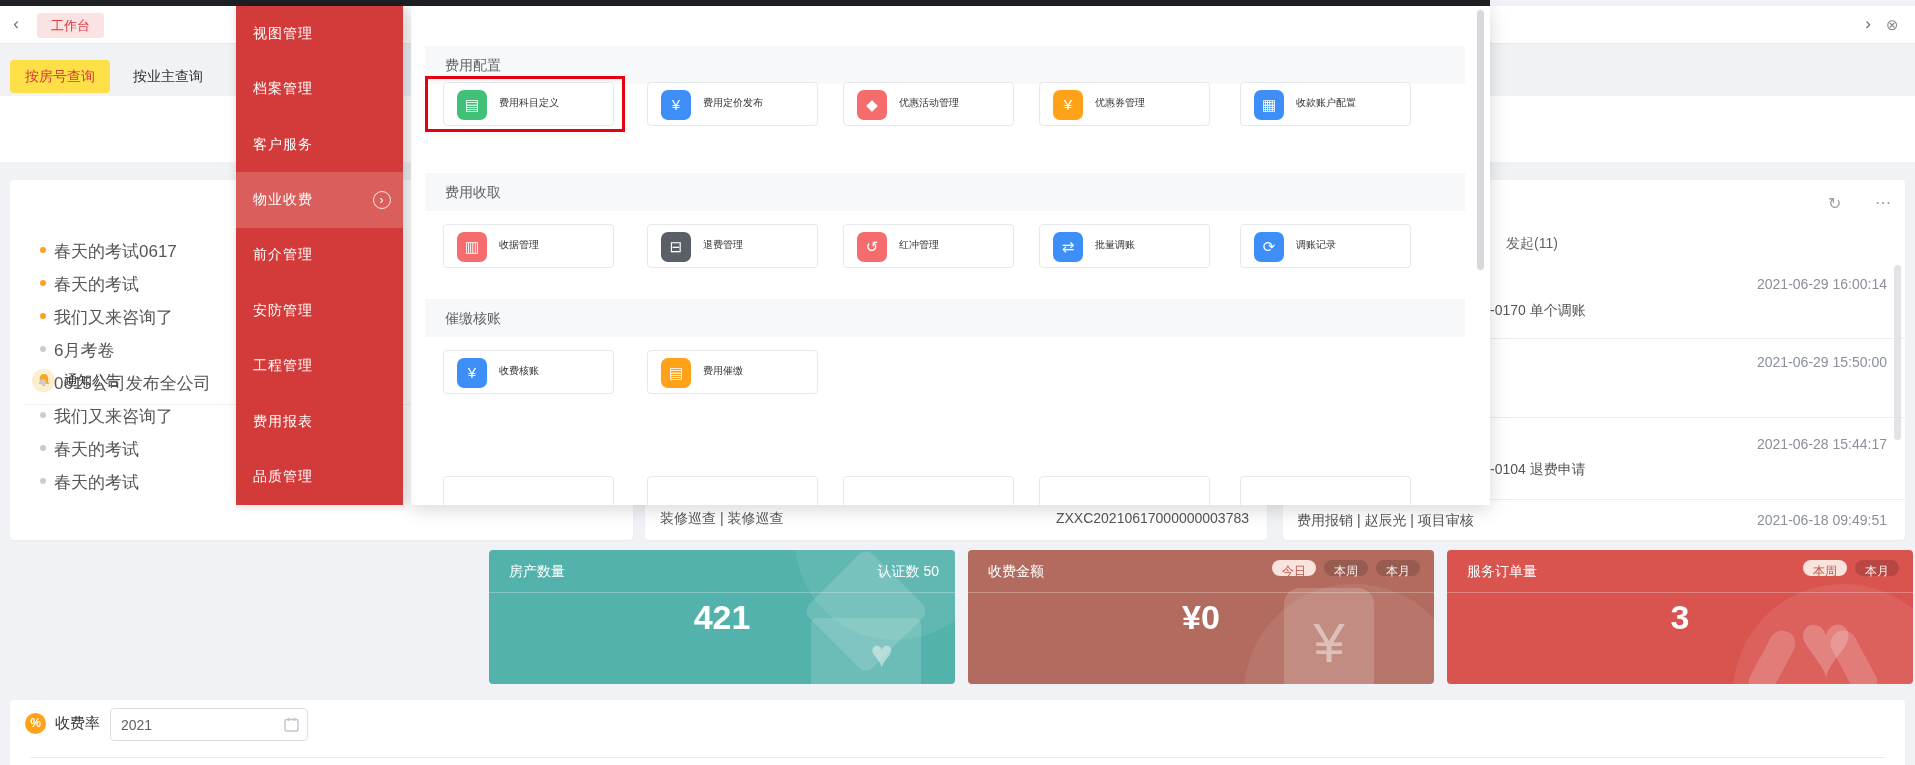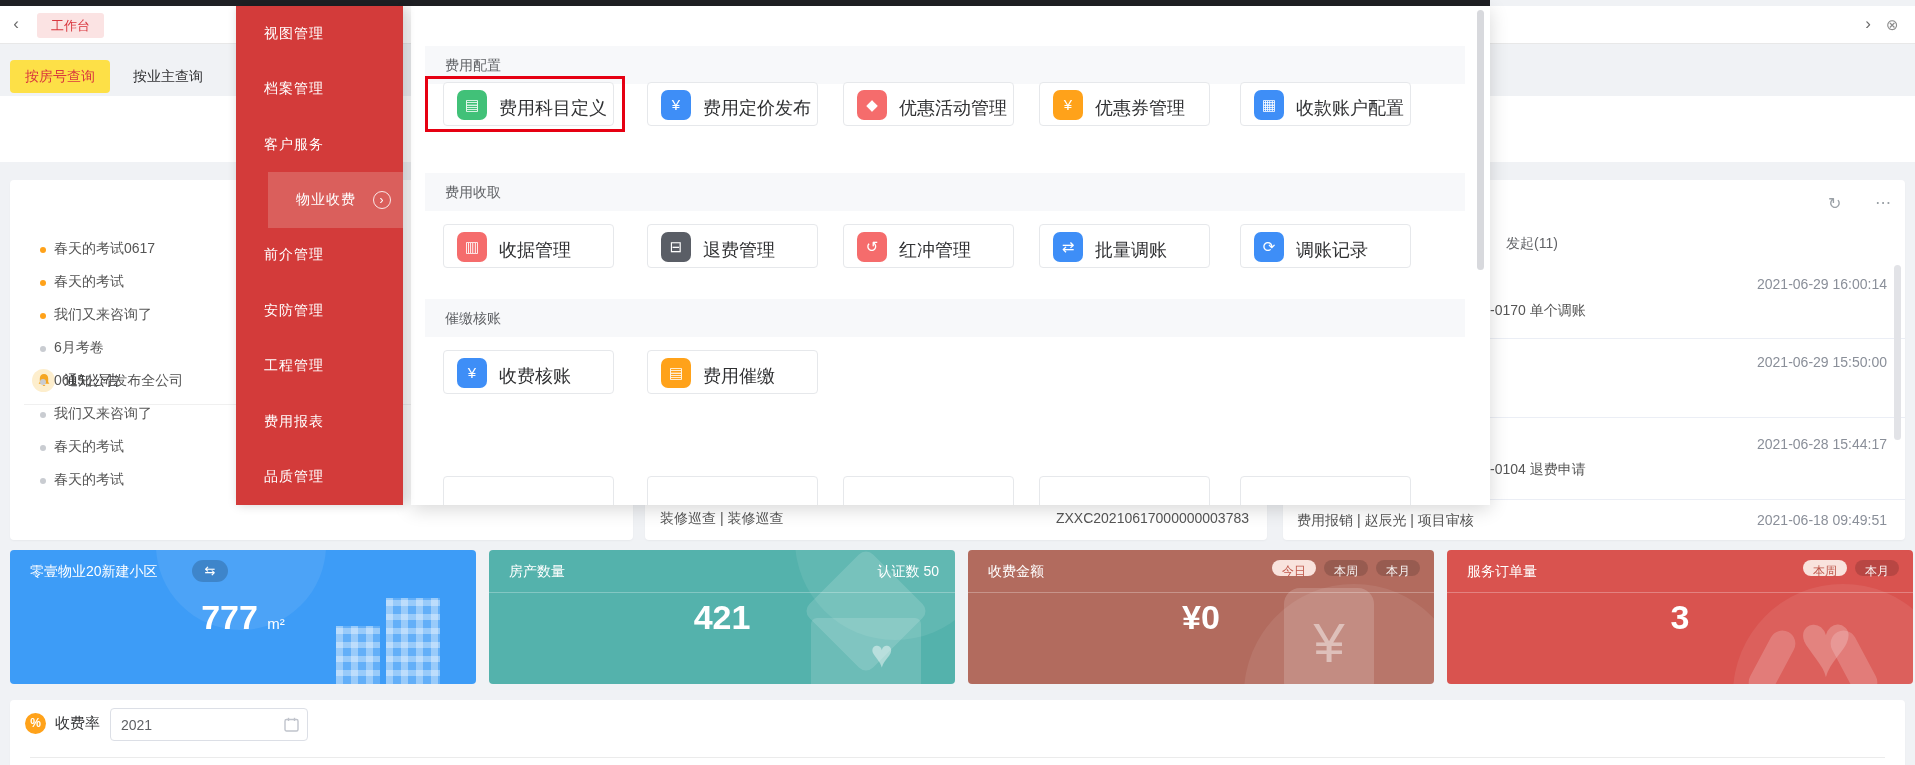--- a/index.html
+++ b/index.html
@@ -30,21 +30,21 @@
   
   .card { position:absolute; background:#fff; border-radius:4px; box-shadow:0 1px 2px rgba(0,0,0,0.04); }
   .notice-card { left:10px; top:180px; width:623px; height:360px; }
   .notice-head { position:absolute; left:22px; top:189px; height:24px; }
   .bell-badge { position:absolute; left:0; top:0; width:23px; height:23px; border-radius:50%; background:#fdeecd; }
   .bell-badge svg { position:absolute; left:4.5px; top:4px; }
   .notice-title { position:absolute; left:32px; top:3px; font-size:14px; color:#303133; white-space:nowrap; }
   .notice-div { position:absolute; left:14px; top:224px; width:595px; height:1px; background:#f0f0f0; }
   .notice-item { position:absolute; left:30px; height:20px; white-space:nowrap; }
   .n-dot { position:absolute; left:0; top:7px; width:6px; height:6px; border-radius:50%; }
-  .n-text { position:absolute; left:14px; top:0; font-size:14px; color:#555; }
+  .n-text { position:absolute; left:14px; top:0; font-size:17px; color:#555; }
 
   .mid-card { left:645px; top:180px; width:622px; height:360px; }
   .mid-desc { position:absolute; left:15px; top:330px; font-size:14px; color:#555; }
   .mid-code { position:absolute; right:18px; top:330px; font-size:14px; color:#555; }
 
   .todo-card { left:1283px; top:180px; width:622px; height:360px; }
   .todo-refresh { position:absolute; left:545px; top:14px; font-size:16px; color:#9aa0a6; cursor:pointer; }
   .todo-more { position:absolute; left:592px; top:13px; font-size:16px; color:#9aa0a6; letter-spacing:1px; cursor:pointer; }
   .todo-tab { position:absolute; left:223px; top:55px; font-size:14px; color:#606266; }
   .todo-time { position:absolute; right:18px; font-size:14px; color:#8a8f99; }
@@ -78,30 +78,30 @@
   .rate-card { left:10px; top:700px; width:1895px; height:65px; border-radius:4px 4px 0 0; }
   .rate-coin { position:absolute; left:15px; top:13px; width:21px; height:21px; border-radius:50%; background:#ffa21a; color:#fff; font-size:12px; text-align:center; line-height:21px; font-weight:bold; }
   .rate-label { position:absolute; left:45px; top:14px; font-size:15px; color:#303133; }
   .rate-input-wrap { position:absolute; left:100px; top:8px; width:198px; height:33px; border:1px solid #dcdfe6; border-radius:4px; background:#fff; }
   .rate-input { position:absolute; left:0; top:0; width:160px; height:31px; border:none; background:transparent; font-size:14px; color:#606266; padding:0 10px; font-family:inherit; }
   .cal-icon { position:absolute; right:8px; top:8px; }
   .rate-div { position:absolute; left:20px; top:57px; width:1855px; height:1px; background:#ebebeb; }
 
   
   .sidebar { position:absolute; left:236px; top:6px; width:167px; height:499px; background:#d33b3a; z-index:21; box-shadow:2px 0 10px rgba(0,0,0,0.18); display:flex; flex-direction:column; }
-  .side-item { flex:1; display:flex; align-items:center; padding-left:28px; color:#fff; font-size:14px; letter-spacing:1px; cursor:pointer; position:relative; }
-  .side-item.active { background:#da5f5c;margin-left:32px; }
+  .side-item { flex:1; display:flex; align-items:center; padding-left:17px; color:#fff; font-size:14px; letter-spacing:1px; cursor:pointer; position:relative; }
+  .side-item.active { background:#da5f5c; }
   .side-expand { position:absolute; right:12px; top:50%; margin-top:-9px; width:18px; height:18px; border:1px solid rgba(255,255,255,0.85); border-radius:50%; text-align:center; line-height:16px; font-size:12px; color:#fff; }
 
   
   .mega { position:absolute; left:411px; top:6px; width:1079px; height:499px; background:#fff; z-index:20; box-shadow:0 4px 18px rgba(0,0,0,0.16); overflow:hidden; }
   .sec-bar { position:absolute; left:14px; width:1040px; height:38px; background:#f7f8fa; font-size:14px; color:#606266; line-height:38px; padding-left:20px; }
   .tile { position:absolute; width:171px; height:44px; border:1px solid #e6e8eb; border-radius:4px; background:#fff; cursor:pointer; }
   .tile-icon { position:absolute; left:13px; top:7px; width:30px; height:30px; border-radius:7px; color:#fff; text-align:center; line-height:30px; font-size:15px; }
-  .tile-label { position:absolute; left:55px; top:13px; font-size:18px; color:#303133; white-space:nowrap; }
+  .tile-label { position:absolute; left:55px; top:13px; font-size:10px; color:#303133; white-space:nowrap; }
   .ghost-tile { position:absolute; width:171px; height:44px; border:1px solid #e6e8eb; border-radius:4px; background:#fff; }
   .hl-border { position:absolute; left:14px; top:70px; width:200px; height:56px; border:3px solid #e60012; z-index:5; pointer-events:none; }
   .mega-scroll { position:absolute; left:1066px; top:4px; width:7px; height:260px; border-radius:4px; background:#d8d9dd; }
 </style>
 </head>
 <body>
 
 <div id="screen">
 
   <div class="topbar">
@@ -188,28 +188,20 @@
     <span class="todo-time" style="top:256px">2021-06-28 15:44:17</span>
     <span class="todo-desc" style="left:207px; top:281px">-0104 退费申请</span>
     <div class="todo-div" style="top:319px"></div>
 
     <span class="todo-desc" style="left:14px; top:332px">费用报销 | 赵辰光 | 项目审核</span>
     <span class="todo-time" style="top:332px">2021-06-18 09:49:51</span>
 
     <div class="todo-scroll"></div>
   </div>
 
-  <div class="stat" style="left: 10px; background-color: rgb(61, 156, 247);">
-    <div class="deco-circle" style="width:170px;height:170px;right:150px;top:-90px;"></div>
-    <div class="bldg" style="right:36px;bottom:-6px;width:54px;height:92px;"></div>
-    <div class="bldg" style="right:96px;bottom:-6px;width:44px;height:64px;"></div>
-    <span class="stat-title">零壹物业20新建小区</span>
-    <span class="swap-pill">⇆</span>
-    <div class="stat-value"><span>777</span> <span class="stat-unit">m²</span></div>
-  </div>
 
   <div class="stat" style="left: 489px; background-color: rgb(84, 178, 172);">
     <div class="deco-circle" style="width:200px;height:200px;right:-40px;top:-110px;"></div>
     <div class="house-roof"></div>
     <div class="house-body"></div>
     <div class="house-heart">♥</div>
     <div class="stat-divider"></div>
     <span class="stat-title">房产数量</span>
     <span class="auth-badge">认证数 50</span>
     <div class="stat-value">421</div>

